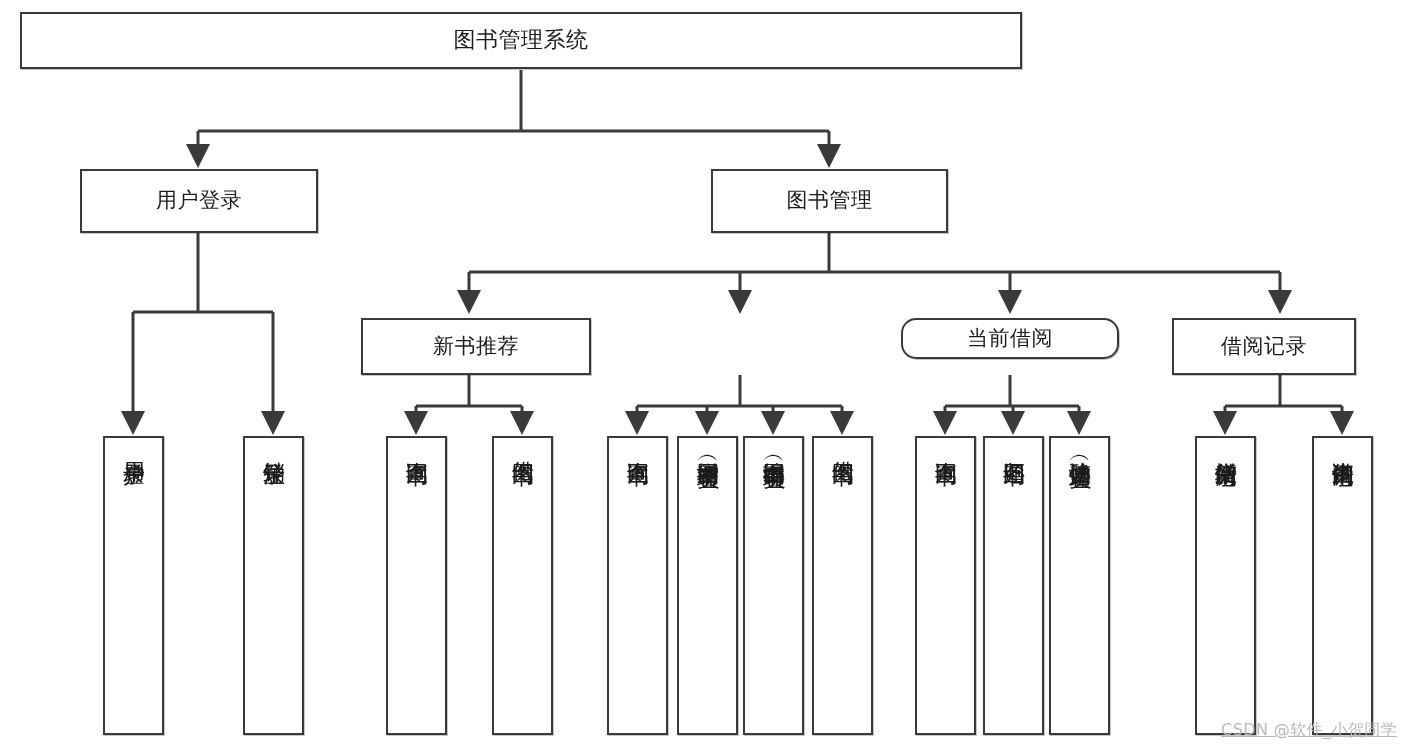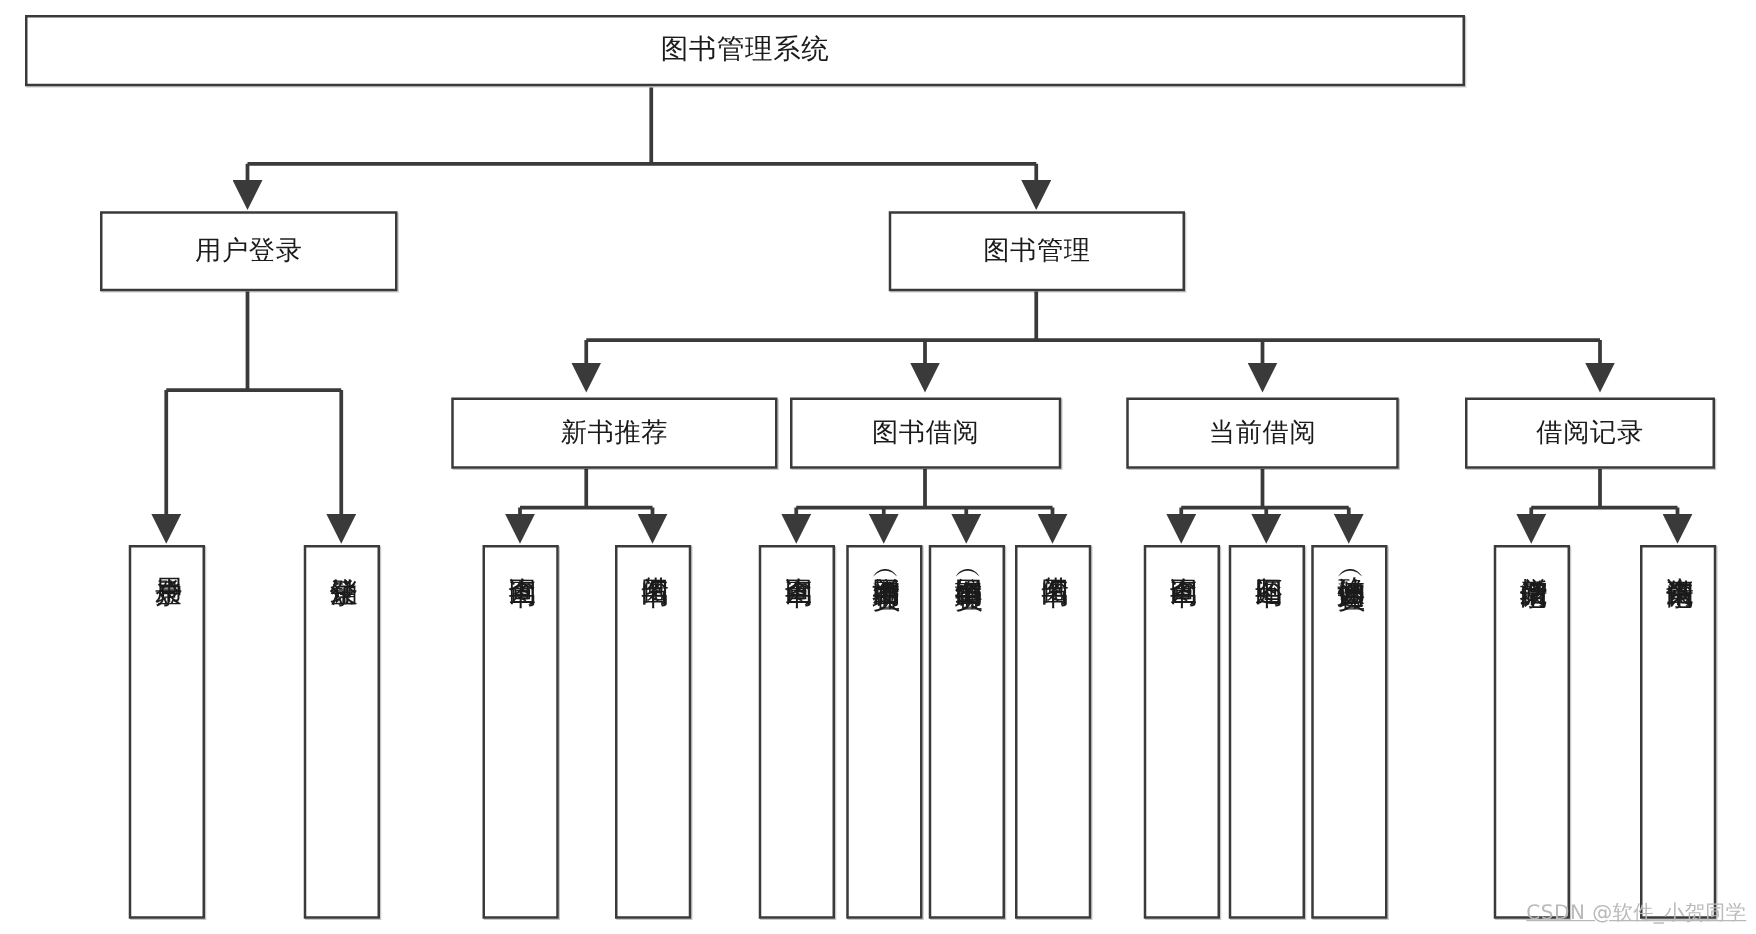--- a/index.html
+++ b/index.html
@@ -123,41 +123,38 @@
       <path d="M 1013 406 L 1013 431" marker-end="url(#arrow)"></path>
       <path d="M 1079 406 L 1079 431" marker-end="url(#arrow)"></path>
 
       <path d="M 1280 375 L 1280 406"></path>
       <path d="M 1225 406 L 1342 406"></path>
       <path d="M 1225 406 L 1225 431" marker-end="url(#arrow)"></path>
       <path d="M 1342 406 L 1342 431" marker-end="url(#arrow)"></path>
     </g>
   </svg>
 
-  <div class="node horizontal root" style="left:20px; top:12px; width:1152px; height:57px;">
+  <div class="node horizontal root" style="left:20px; top:12px; width:1002px; height:57px;">
     <span class="label">图书管理系统</span>
   </div>
 
   <div class="node horizontal" style="left:80px; top:169px; width:238px; height:64px;">
     <span class="label">用户登录</span>
   </div>
   <div class="node horizontal" style="left:711px; top:169px; width:237px; height:64px;justify-content:center;">
     <span class="label">图书管理</span>
   </div>
 
-  <div class="node horizontal" style="left:361px; top:318px; width:261px; height:57px;">
+  <div class="node horizontal" style="left:361px; top:318px; width:230px; height:57px;">
     <span class="label">新书推荐</span>
   </div>
-  <div class="node horizontal" style="left:632px; top:318px; width:217px; height:57px;">
-    <span class="label">图书借阅</span>
-  </div>
-  <div class="node horizontal" style="left:901px; top:318px; width:218px; height:57px;">
+  <div class="node horizontal" style="left:901px; top:318px; width:218px; height:41px;border-radius:15px;">
     <span class="label">当前借阅</span>
   </div>
-  <div class="node horizontal" style="left:1172px; top:318px; width:200px; height:57px;">
+  <div class="node horizontal" style="left:1172px; top:318px; width:184px; height:57px;">
     <span class="label">借阅记录</span>
   </div>
 
   <div class="node vertical" style="left:103px; top:436px; width:61px; height:299px;">
     <span class="label">用户登录</span>
   </div>
   <div class="node vertical" style="left:243px; top:436px; width:61px; height:299px;">
     <span class="label">注销登录</span>
   </div>
 

